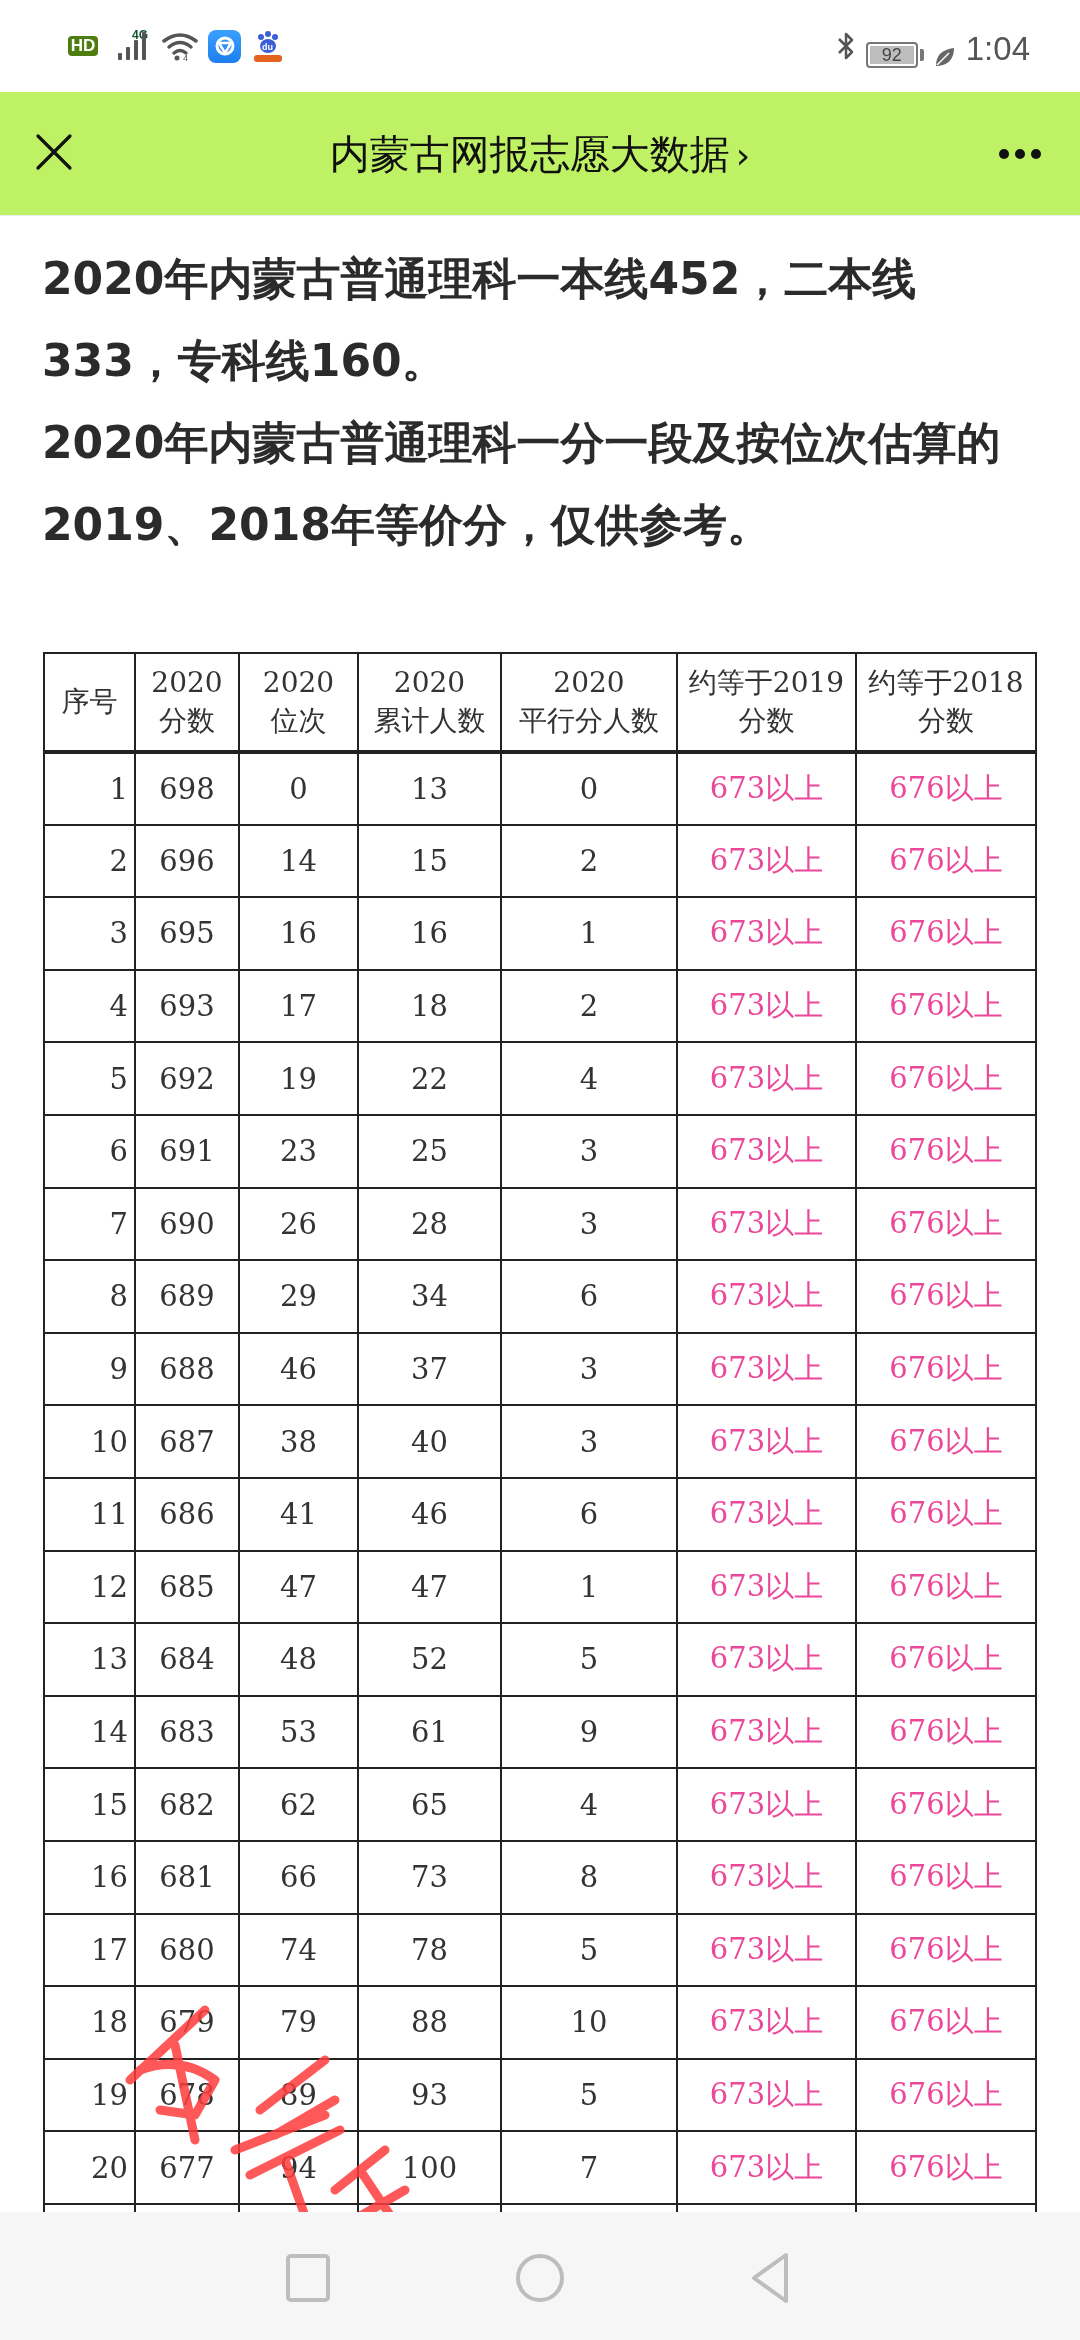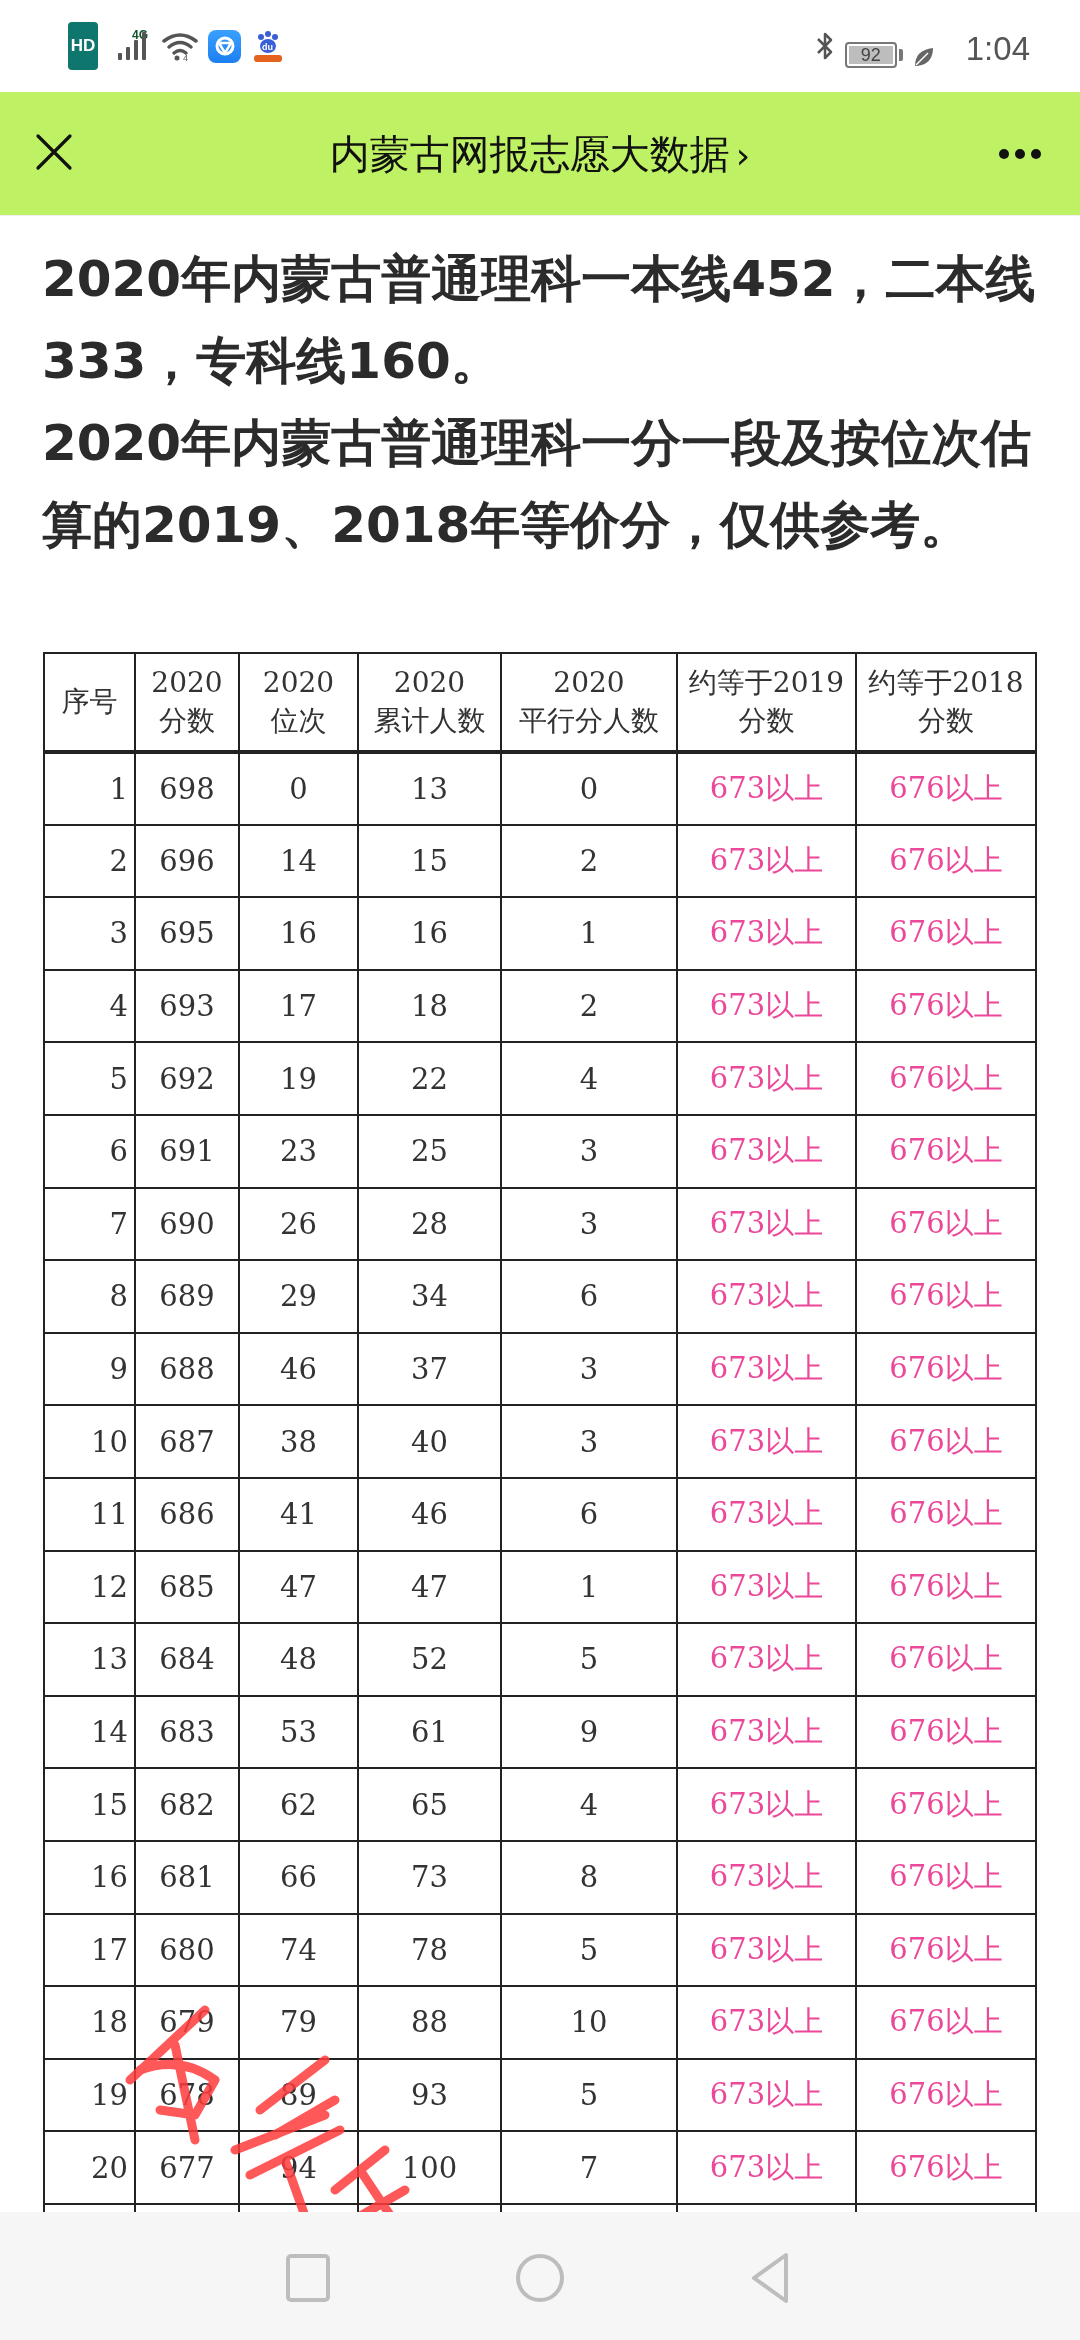--- a/index.html
+++ b/index.html
@@ -2,47 +2,47 @@
 <html><head>
 <meta charset="utf-8">
 <style>
   * { box-sizing: border-box; margin: 0; padding: 0; }
   html, body { width: 1080px; height: 2340px; overflow: hidden; background: #ffffff; }
   body { position: relative; font-family: "DejaVu Sans", "Liberation Sans", sans-serif; color: #1a1a1a; }
 
   
   .status-bar { position: absolute; left: 0; top: 0; width: 1080px; height: 92px; background: #fff; }
   .sb-left { position: absolute; left: 68px; top: 26px; height: 40px; display: flex; align-items: center; gap: 10px; }
-  .sb-hd { width: 30px; height: 48px; background: #0f766e; color: #fff; border-radius: 4px; font-size: 17px; font-weight: bold; display: flex; align-items: center; justify-content: center; font-family: "Liberation Sans", sans-serif; }
+  .sb-hd { width: 30px; height: 20px; background: #4d7c0f; color: #fff; border-radius: 4px; font-size: 17px; font-weight: bold; display: flex; align-items: center; justify-content: center; font-family: "Liberation Sans", sans-serif; }
   .sb-signal { position: relative; width: 44px; height: 32px; }
   .sb-signal .net { position: absolute; left: 0; top: -2px; font-size: 12px; font-weight: bold; color: #14532d; font-family: "Liberation Sans", sans-serif; margin-left: 24px; }
   .sb-signal .bar { position: absolute; bottom: 2px; width: 4px; background: #555; border-radius: 1px; }
   .sb-wifi { width: 36px; height: 30px; }
   .sb-app1 { width: 33px; height: 33px; border-radius: 8px; background: linear-gradient(180deg,#3aa0ff,#1d7ff0); display: flex; align-items: center; justify-content: center; }
   .sb-app2 { width: 34px; height: 34px; position: relative; }
   .sb-right { position: absolute; right: 50px; top: 24px; height: 44px; display: flex; align-items: flex-end; gap: 10px; color: #555; }
   .sb-bt { font-size: 26px; color: #555; }
   .sb-battery { display: flex; align-items: center; }
   .sb-battery .body { width: 52px; height: 26px; border: 2px solid #777; border-radius: 4px; padding: 2px; }
   .sb-battery .fill { width: 100%; height: 100%; background: #bdbdbd; font-size: 18px; line-height: 18px; text-align: center; color: #444; font-family: "Liberation Sans", sans-serif; }
   .sb-battery .tip { width: 4px; height: 12px; background: #777; margin-left: 2px; border-radius: 0 2px 2px 0; }
   .sb-leaf { width: 22px; height: 22px; }
-  .sb-time { font-size: 33px; color: #555; font-family: "Liberation Sans", sans-serif; margin-left: 21px; }
+  .sb-time { font-size: 33px; color: #555; font-family: "Liberation Sans", sans-serif; }
 
   
   .title-bar { position: absolute; left: 0; top: 92px; width: 1080px; height: 124px; background: #bef264; border-bottom: 1px solid #efefef; }
   .close-btn { position: absolute; left: 30px; top: 36px; width: 48px; height: 48px; display: flex; align-items: center; justify-content: center; cursor: pointer; }
   .page-title { position: absolute; left: 0; right: 0; top: 36px; text-align: center; font-size: 40px; line-height: 52px; color: #111; font-family: "DejaVu Sans", sans-serif; }
   .page-title .chev { font-size: 36px; margin-left: 6px; }
   .more-btn { position: absolute; right: 30px; top: 40px; width: 60px; height: 44px; display: flex; align-items: center; justify-content: center; gap: 6px; cursor: pointer; }
   .more-btn span { width: 10px; height: 10px; border-radius: 50%; background: #111; display: block; }
 
   
   .article { position: absolute; left: 42px; top: 238px; width: 1010px; }
-  .article p { font-size: 50px; font-weight: bold; line-height: 82px; color: #2b2b2b; letter-spacing: 0px; font-family: "DejaVu Sans", sans-serif; }
+  .article p { font-size: 44px; font-weight: bold; line-height: 82px; color: #2b2b2b; letter-spacing: 0px; font-family: "DejaVu Sans", sans-serif; }
 
   
   .data-table { position: absolute; left: 43px; top: 652px; border-collapse: collapse; table-layout: fixed; font-family: "DejaVu Serif", "Liberation Serif", serif; color: #333; }
   .data-table th, .data-table td { border: 2px solid #222; text-align: center; vertical-align: middle; font-weight: normal; }
   .data-table th { height: 99px; font-size: 28px; line-height: 38px; padding: 0 2px; }
   .data-table td { height: 72.6px; font-size: 29px; }
   .data-table td.idx { text-align: right; padding-right: 6px; }
   .data-table td.est { color: #ec4899; }
   .data-table thead tr { border-bottom: 4px solid #222; }
 

